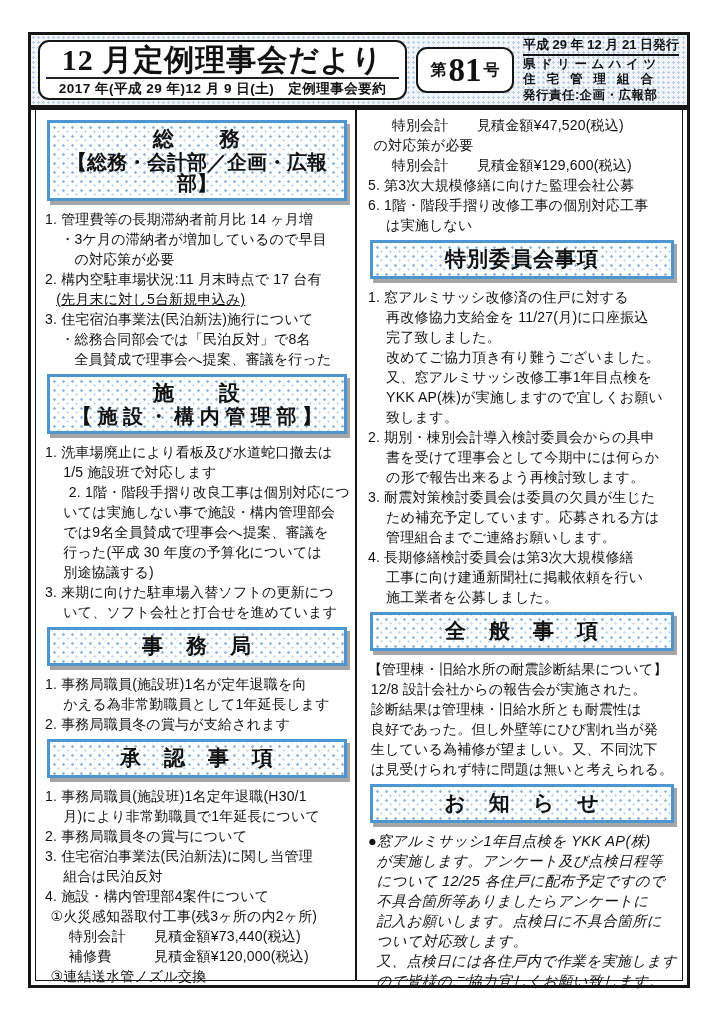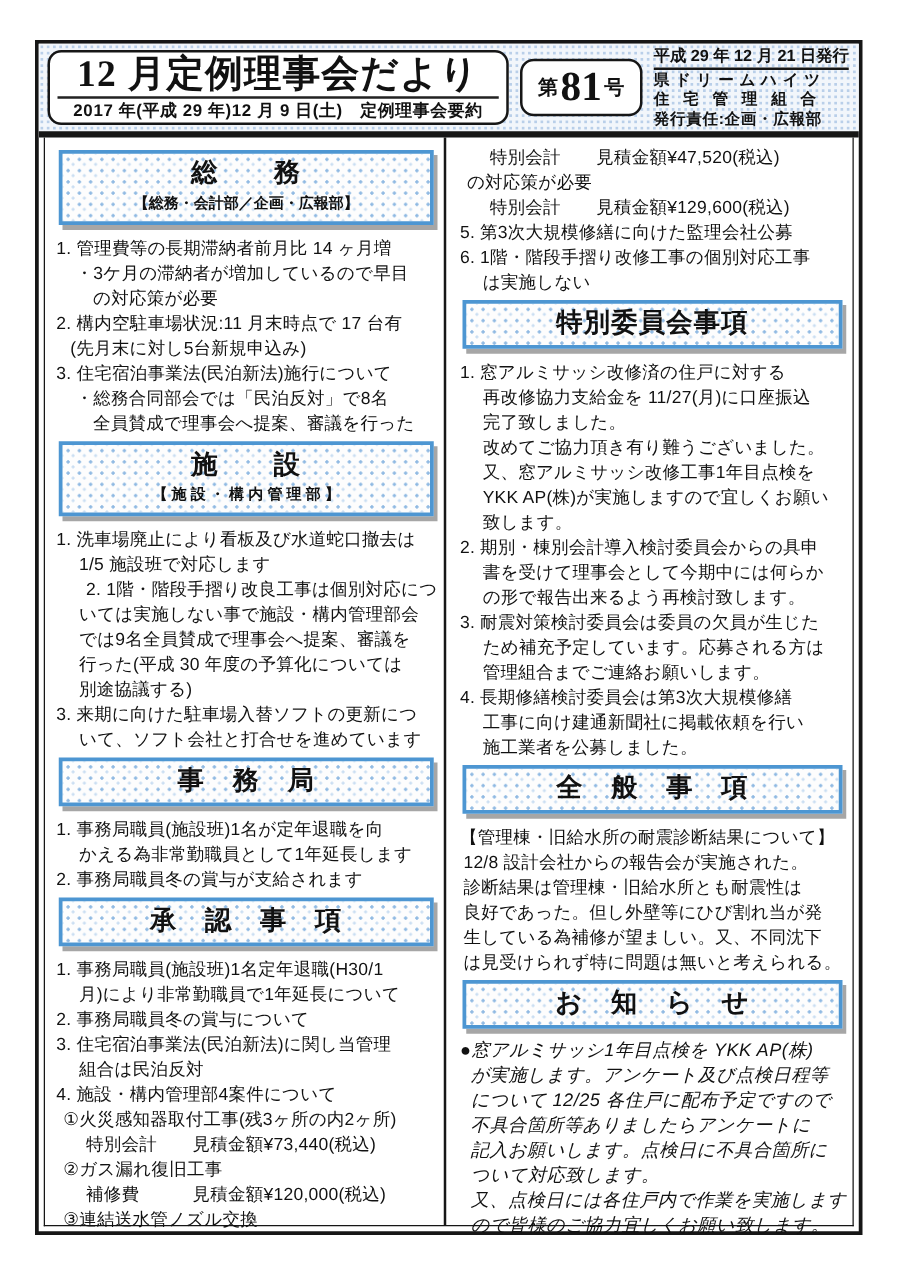--- a/index.html
+++ b/index.html
@@ -40,21 +40,21 @@
   .col{box-sizing:border-box;padding:5px 5px 0 9px;}
   .col-left{width:321px;}
   .col-right{flex:1;border-left:2px solid #161616;padding-left:11px;}
   
   .sec-head{margin:5px 3px 8px 2px;border:3px solid #4d96d2;background-color:#fdfdfd;
             background-image:radial-gradient(circle,#8fb9e2 1.1px,rgba(0,0,0,0) 1.5px),
                              radial-gradient(circle,#cadef2 1px,rgba(0,0,0,0) 1.4px);
             background-size:9px 9px,9px 9px;background-position:0 0,4px 4px;
             box-shadow:3px 4px 0 0 #a6a6a6;text-align:center;padding:3px 0 4px 0;}
   .sec-t1{font-size:21px;font-weight:bold;line-height:26px;letter-spacing:1px;}
-  .sec-t2{font-size:12px;font-weight:bold;line-height:21px;}
+  .sec-t2{font-size:20px;font-weight:bold;line-height:21px;}
   
   .text-block{margin:0 0 4px 0;}
   .line{font-size:14px;line-height:20px;letter-spacing:0.2px;white-space:nowrap;}
   .italic .line{font-style:italic;font-size:14.5px;letter-spacing:0.4px;}
 </style>
 </head>
 <body>
 
 <div class="canvas">
   <div class="page">
@@ -82,21 +82,21 @@
       <div class="col col-left">
           <div class="sec-head">
             <div class="sec-t1">総　　務</div>
             <div class="sec-t2">【総務・会計部／企画・広報部】</div>
           </div>
           <div class="text-block">
             <div class="line" style="padding-left: 0em;">1. 管理費等の長期滞納者前月比 14 ヶ月増</div>
             <div class="line" style="padding-left: 1.1em;">・3ケ月の滞納者が増加しているので早目</div>
             <div class="line" style="padding-left: 2.1em;">の対応策が必要</div>
             <div class="line" style="padding-left: 0em;">2. 構内空駐車場状況:11 月末時点で 17 台有</div>
-            <div class="line" style="padding-left: 0.8em;">(先月末に対し5台新規申込み)</div>
+            <div class="line" style="padding-left: 0.8em; text-decoration: underline;">(先月末に対し5台新規申込み)</div>
             <div class="line" style="padding-left: 0em;">3. 住宅宿泊事業法(民泊新法)施行について</div>
             <div class="line" style="padding-left: 1.1em;">・総務合同部会では「民泊反対」で8名</div>
             <div class="line" style="padding-left: 2.1em;">全員賛成で理事会へ提案、審議を行った</div>
           </div>
           <div class="sec-head">
             <div class="sec-t1">施　　設</div>
             <div class="sec-t2">【 施 設 ・ 構 内 管 理 部 】</div>
           </div>
           <div class="text-block">
             <div class="line" style="padding-left: 0em;">1. 洗車場廃止により看板及び水道蛇口撤去は</div>
@@ -122,21 +122,20 @@
           </div>
           <div class="text-block">
             <div class="line" style="padding-left: 0em;">1. 事務局職員(施設班)1名定年退職(H30/1</div>
             <div class="line" style="padding-left: 1.3em;">月)により非常勤職員で1年延長について</div>
             <div class="line" style="padding-left: 0em;">2. 事務局職員冬の賞与について</div>
             <div class="line" style="padding-left: 0em;">3. 住宅宿泊事業法(民泊新法)に関し当管理</div>
             <div class="line" style="padding-left: 1.3em;">組合は民泊反対</div>
             <div class="line" style="padding-left: 0em;">4. 施設・構内管理部4案件について</div>
             <div class="line" style="padding-left: 0.4em;">①火災感知器取付工事(残3ヶ所の内2ヶ所)</div>
             <div class="line" style="padding-left: 1.7em;">特別会計　　見積金額¥73,440(税込)</div>
-            <div class="line" style="padding-left: 0.4em;">②ガス漏れ復旧工事</div>
             <div class="line" style="padding-left: 1.7em;">補修費　　　見積金額¥120,000(税込)</div>
             <div class="line" style="padding-left: 0.4em;">③連結送水管ノズル交換</div>
           </div>
         </div>
       <div class="col col-right">
           <div class="text-block">
             <div class="line" style="padding-left: 1.7em;">特別会計　　見積金額¥47,520(税込)</div>
             <div class="line" style="padding-left: 0.4em;">の対応策が必要</div>
             <div class="line" style="padding-left: 1.7em;">特別会計　　見積金額¥129,600(税込)</div>
             <div class="line" style="padding-left: 0em;">5. 第3次大規模修繕に向けた監理会社公募</div>

